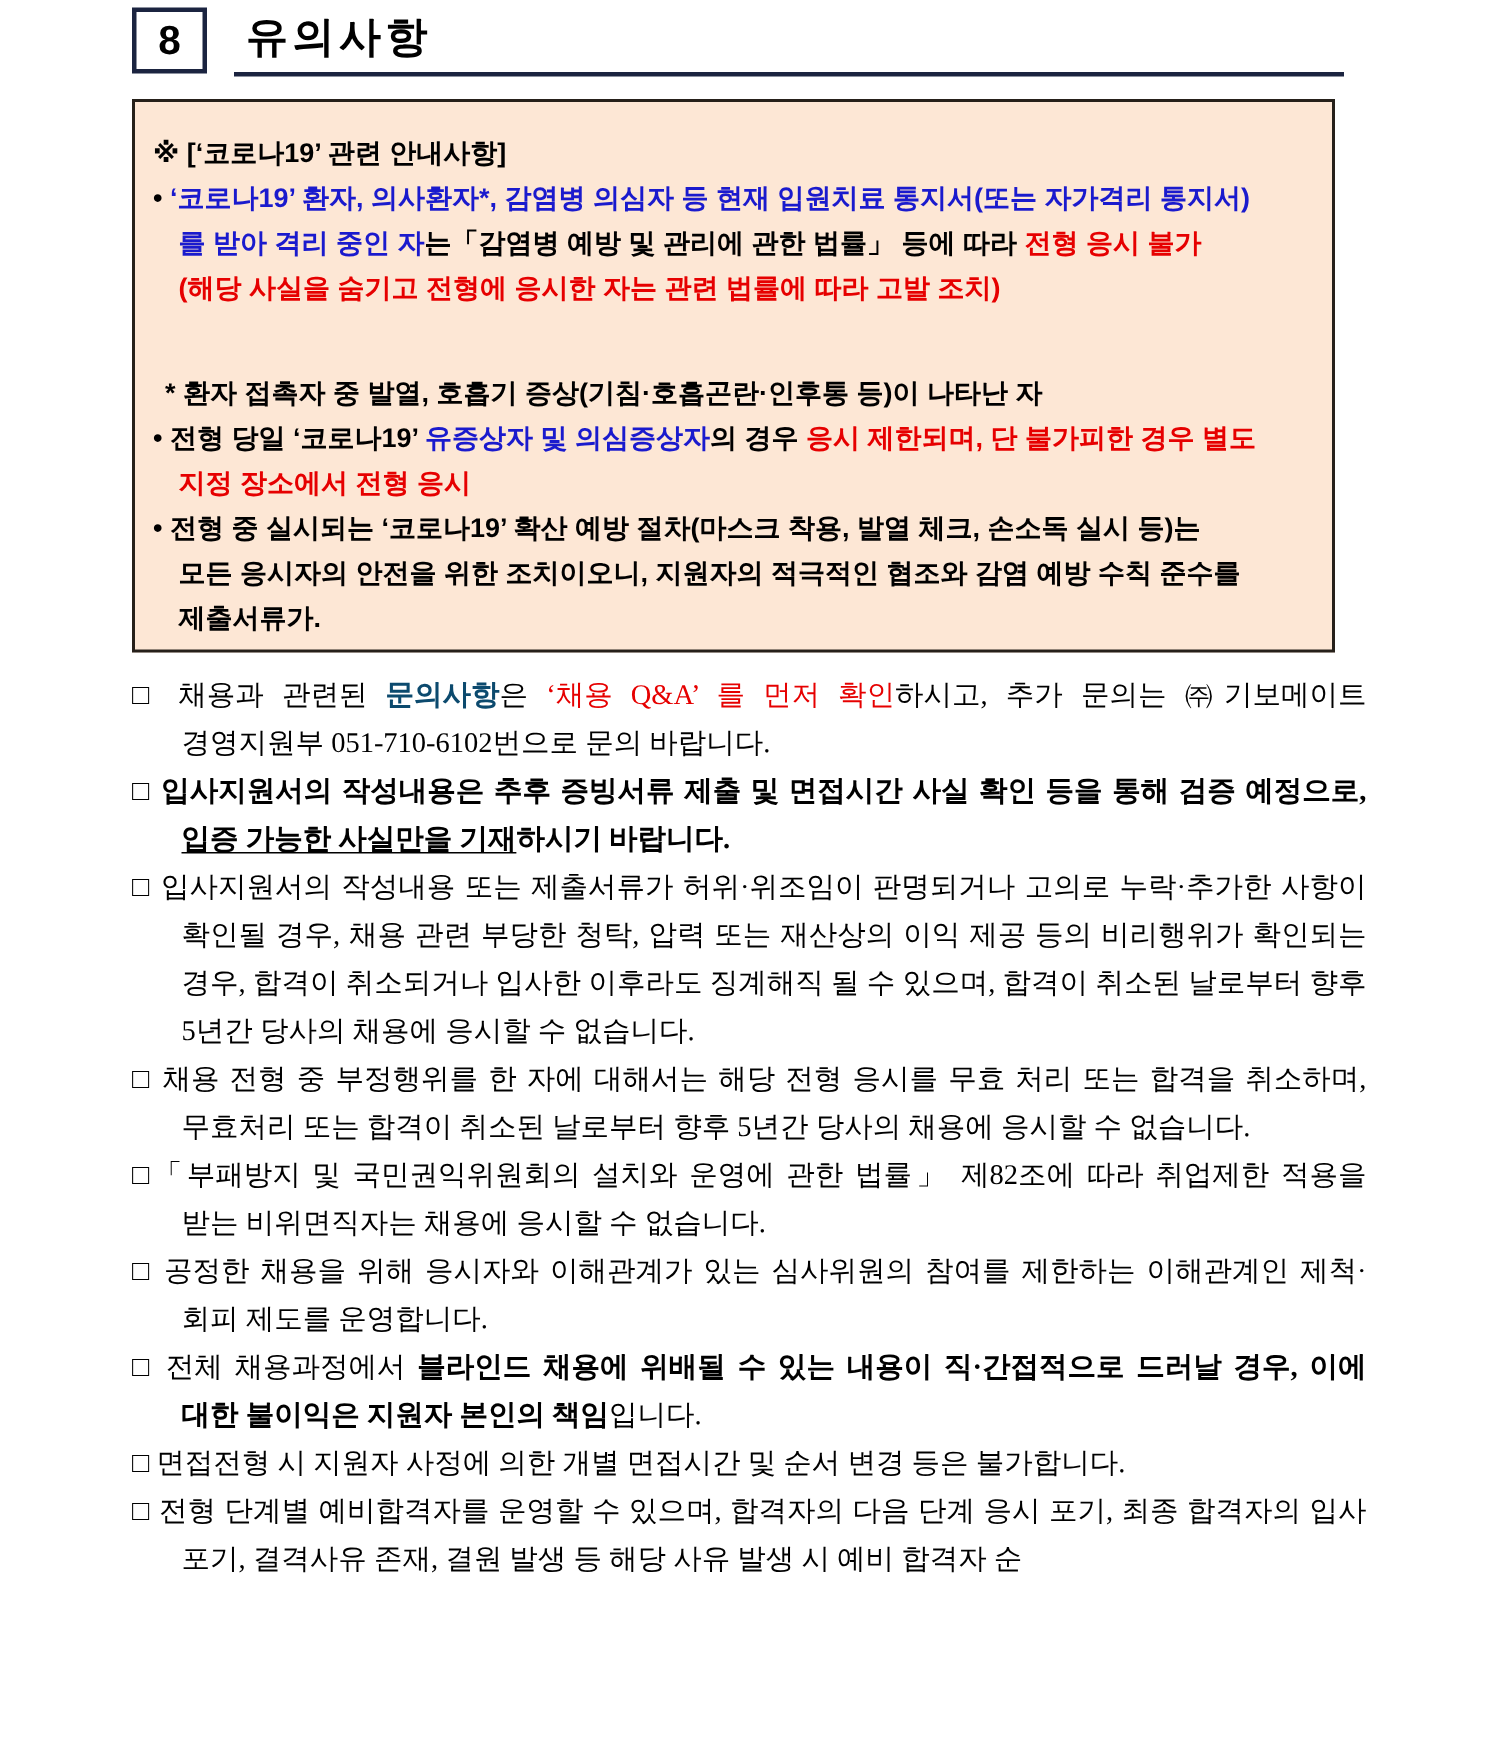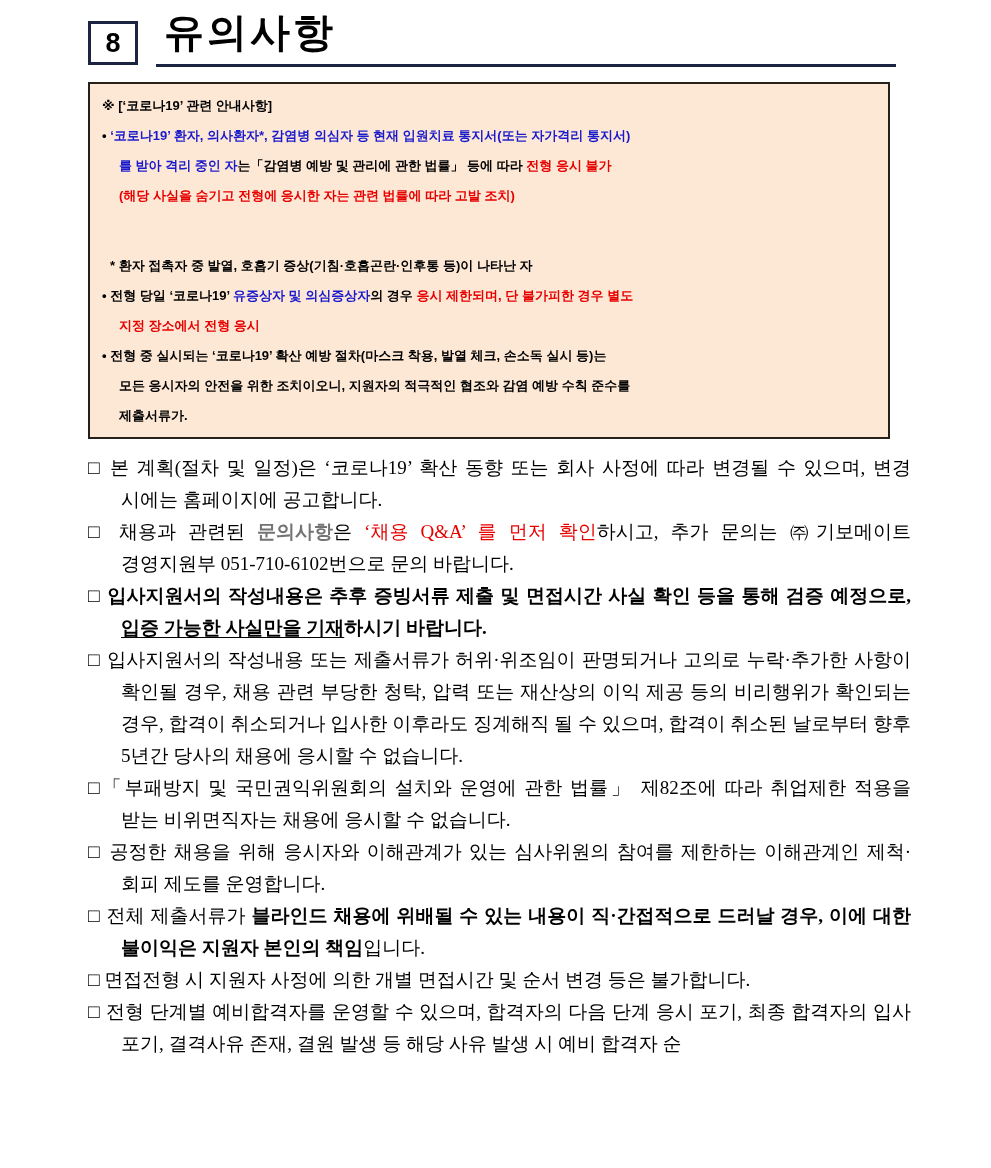--- a/index.html
+++ b/index.html
@@ -14,46 +14,46 @@
     display:flex; align-items:center; justify-content:center;
     font-family:"Liberation Sans","DejaVu Sans",sans-serif;
     font-weight:bold; font-size:27px; margin-bottom:2px;
   }
   .title-wrap {
     flex:1; margin-left:18px; margin-right:15px;
     border-bottom:3.5px solid #1b2440; padding:0 0 4px 8px;
   }
   .title {
     font-family:"Liberation Sans","DejaVu Sans",sans-serif;
-    font-weight:800; font-size:40px; letter-spacing:3px; color:#000;
+    font-weight:800; font-size:28px; letter-spacing:3px; color:#000;
   }
 
   
   .notice {
     margin-top:15px; width:802px;
     background:#fde7d5; border:2px solid #26201a;
-    padding:7px 12px 6px 12px;
+    padding:19px 12px 6px 12px;
     font-family:"Liberation Sans","DejaVu Sans",sans-serif;
-    font-weight:bold; font-size:13px; line-height:30px;
+    font-weight:bold; font-size:18px; line-height:30px;
   }
   .n-line { white-space:normal; }
   .ind1 { padding-left:8px;margin-top:40px; }
   .ind2 { padding-left:17px; }
   .blue { color:#1a1acd; }
   .red  { color:#e60000; }
 
   
   .list { margin-top:13px; font-size:19px; line-height:32px; }
   .item {
     text-align:justify; padding-left:33px; text-indent:-33px;
     word-break:keep-all;
   }
   .b  { font-weight:bold; }
   .bu { font-weight:bold; text-decoration:underline; text-underline-offset:3px; }
-  .c-blue { color:#737373; font-weight:bold; }
+  .c-blue { color:#0c4a6e; font-weight:bold; }
   .c-red  { color:#e60000; font-weight:normal; }
 </style>
 </head>
 <body>
 
 <div class="page">
 
   <div class="header">
     <div class="num-box">
       <span>8</span>
@@ -97,47 +97,47 @@
     <div class="n-line ind2">
       <span>모든 응시자의 안전을 위한 조치이오니, 지원자의 적극적인 협조와 감염 예방 수칙 준수를</span>
     </div>
     <div class="n-line ind2">
       <span>제출서류가.</span>
     </div>
   </div>
 
   <div class="list">
 
-    <p class="item">
-      <span>□ </span><span>본 계획(절차 및 일정)은 ‘코로나19’ 확산 동향 또는 회사 사정에 따라 변경될 수 있으며, 변경 시에는 홈페이지에 공고합니다.</span>
-    </p>
 
     <p class="item">
       <span>□ </span><span>채용과 관련된 </span><span class="c-blue">문의사항</span><span>은 </span><span class="c-red">‘채용 Q&amp;A’ 를 먼저 확인</span><span>하시고, 추가 문의는 ㈜기보메이트 경영지원부 051-710-6102번으로 문의 바랍니다.</span>
     </p>
 
     <p class="item">
       <span>□ </span><span class="b">입사지원서의 작성내용은 추후 증빙서류 제출 및 면접시간 사실 확인 등을 통해 검증 예정으로, </span><span class="bu">입증 가능한 사실만을 기재</span><span class="b">하시기 바랍니다.</span>
     </p>
 
     <p class="item">
       <span>□ </span><span>입사지원서의 작성내용 또는 제출서류가 허위·위조임이 판명되거나 고의로 누락·추가한 사항이 확인될 경우, 채용 관련 부당한 청탁, 압력 또는 재산상의 이익 제공 등의 비리행위가 확인되는 경우, 합격이 취소되거나 입사한 이후라도 징계해직 될 수 있으며, 합격이 취소된 날로부터 향후 5년간 당사의 채용에 응시할 수 없습니다.</span>
     </p>
 
+    <p class="item">
+      <span>□ </span><span>채용 전형 중 부정행위를 한 자에 대해서는 해당 전형 응시를 무효 처리 또는 합격을 취소하며, 무효처리 또는 합격이 취소된 날로부터 향후 5년간 당사의 채용에 응시할 수 없습니다.</span>
+    </p>
 
     <p class="item">
       <span>□</span><span>「부패방지 및 국민권익위원회의 설치와 운영에 관한 법률」 제82조에 따라 취업제한 적용을 받는 비위면직자는 채용에 응시할 수 없습니다.</span>
     </p>
 
     <p class="item">
       <span>□ </span><span>공정한 채용을 위해 응시자와 이해관계가 있는 심사위원의 참여를 제한하는 이해관계인 제척·회피 제도를 운영합니다.</span>
     </p>
 
     <p class="item">
-      <span>□ </span><span>전체 제출서류가 </span><span class="b">블라인드 채용에 위배될 수 있는 내용이 직·간접적으로 드러날 경우, 이에 대한 불이익은 지원자 본인의 책임</span><span>입니다.</span>
+      <span>□ </span><span>전체 채용과정에서 </span><span class="b">블라인드 채용에 위배될 수 있는 내용이 직·간접적으로 드러날 경우, 이에 대한 불이익은 지원자 본인의 책임</span><span>입니다.</span>
     </p>
 
 
     <p class="item">
       <span>□ </span><span>면접전형 시 지원자 사정에 의한 개별 면접시간 및 순서 변경 등은 불가합니다.</span>
     </p>
 
     <p class="item">
       <span>□ </span><span>전형 단계별 예비합격자를 운영할 수 있으며, 합격자의 다음 단계 응시 포기, 최종 합격자의 입사 포기, 결격사유 존재, 결원 발생 등 해당 사유 발생 시 예비 합격자 순</span>
     </p>

